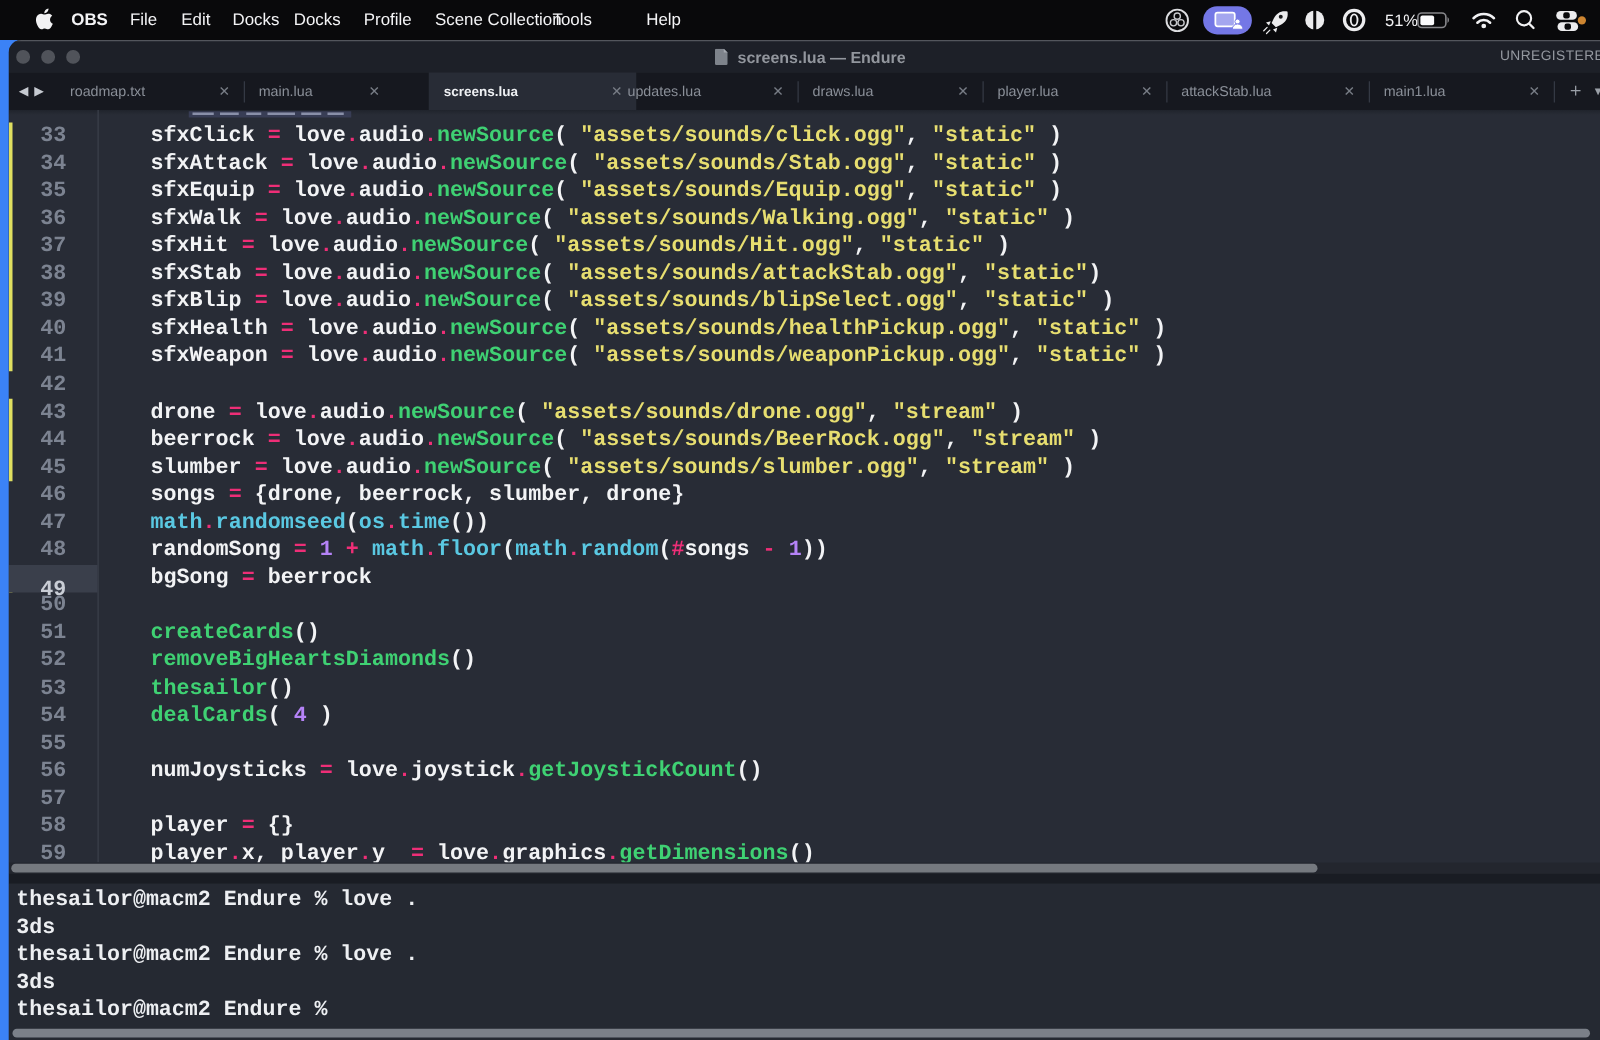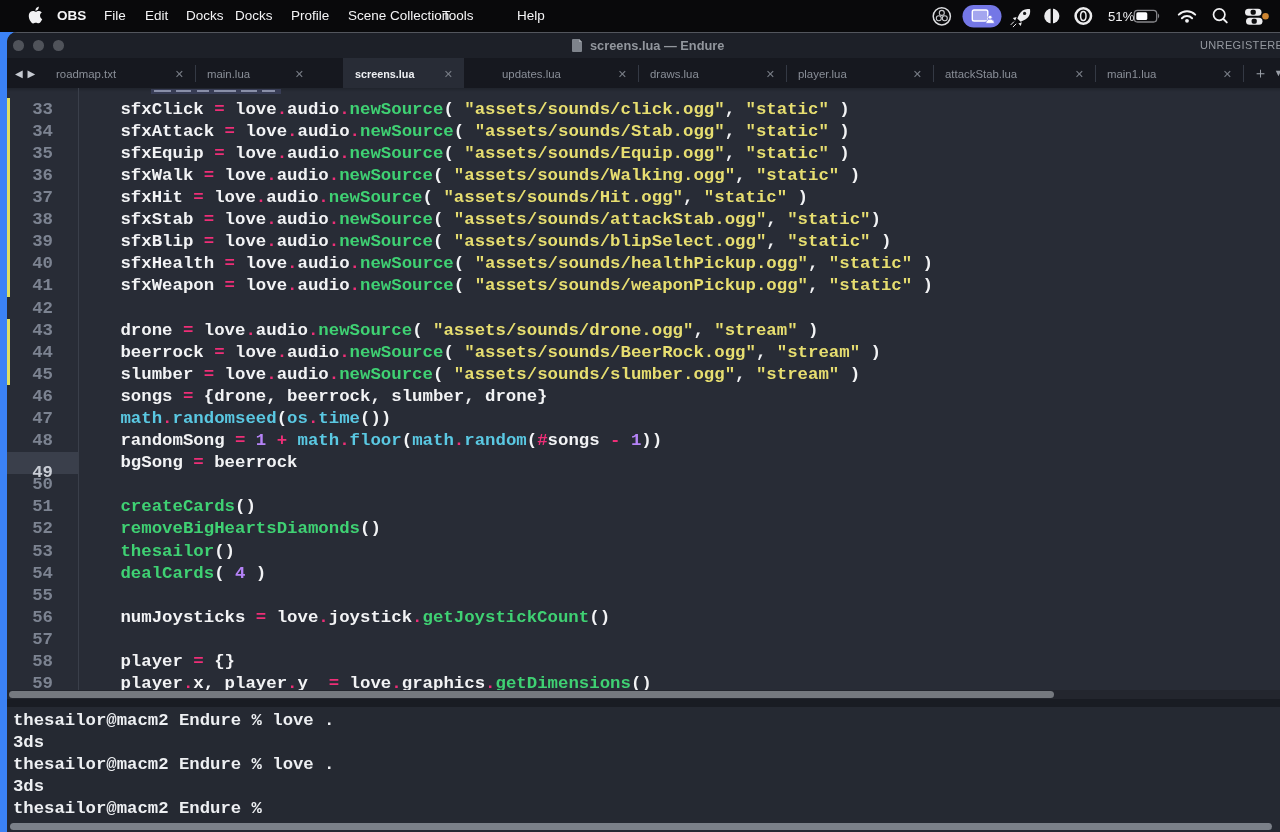--- a/index.html
+++ b/index.html
@@ -126,21 +126,21 @@
     <div id="tabbar">
       <span id="navarr">◀ ▶</span>
       <div class="tab" style="left:37px;width:151px;">
           <span class="tx">roadmap.txt</span>
           <span class="cl">✕</span>
         </div>
       <div class="tab" style="left:188px;width:120px;">
           <span class="tx">main.lua</span>
           <span class="cl">✕</span>
         </div>
-      <div class="tab" id="tab-active" style="left:336px;width:121px;">
+      <div class="tab" id="tab-active" style="left:336px;width:166px;">
           <span class="tx">screens.lua</span>
           <span class="cl">✕</span>
         </div>
       <div class="tab" style="left:483px;width:148px;">
           <span class="tx">updates.lua</span>
           <span class="cl">✕</span>
         </div>
       <div class="tab" style="left:631px;width:148px;">
           <span class="tx">draws.lua</span>
           <span class="cl">✕</span>

